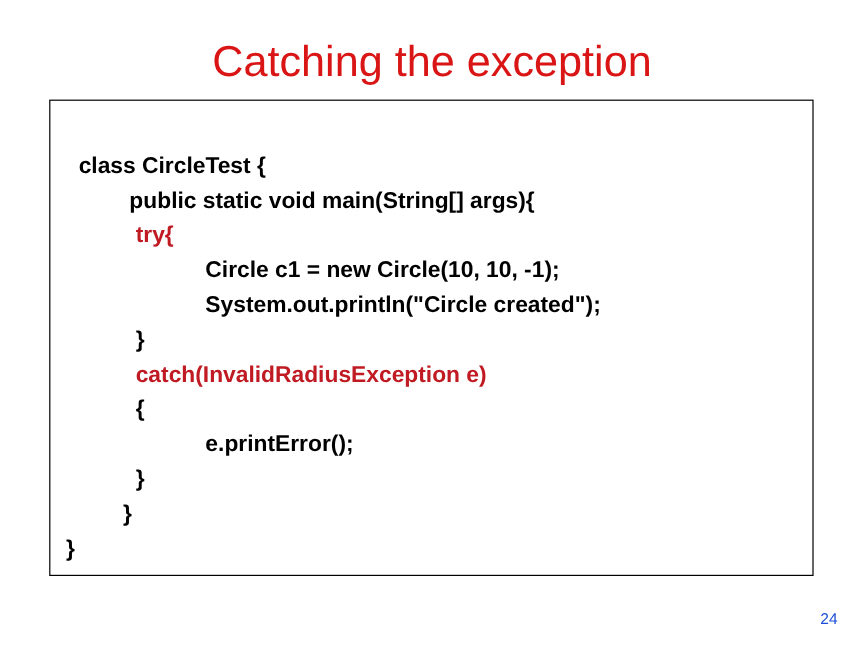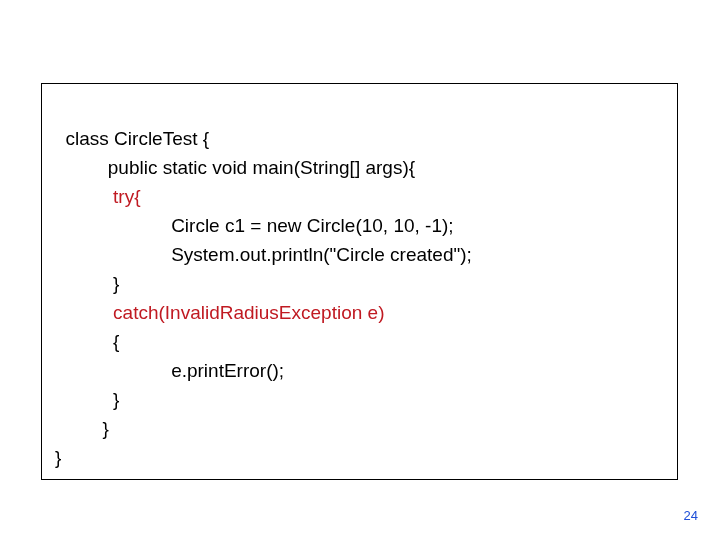--- a/index.html
+++ b/index.html
@@ -39,39 +39,41 @@
     background: #ffffff;
   }
   .code {
     margin: 0;
     padding: 40px 0 0 13px;
     font-family: "Liberation Sans", sans-serif;
     font-size: 19px;
     line-height: 29px;
     white-space: pre;
     color: var(--code-black, #000000);
+    font-weight: bold;
   }
   .code-line {
     white-space: pre;
   }
   .code-line.red {
     color: var(--code-red, #c01a22);
   }
   .page-number {
     position: absolute;
     top: 508px;
     right: 22px;
     font-size: 13px;
     color: #1d4ed8;
     font-family: "Liberation Sans", sans-serif;
   }
 </style>
 </head>
 <body>
 
 <div class="slide">
+  <h1 class="title">Catching the exception</h1>
 
   <div class="code-box">
     <pre class="code"><div class="code-line black">  class CircleTest {</div><div class="code-line black">          public static void main(String[] args){</div><div class="code-line red">           try{</div><div class="code-line black">                      Circle c1 = new Circle(10, 10, -1);</div><div class="code-line black">                      System.out.println("Circle created");</div><div class="code-line black">           }</div><div class="code-line red">           catch(InvalidRadiusException e)</div><div class="code-line black">           {</div><div class="code-line black">                      e.printError();</div><div class="code-line black">           }</div><div class="code-line black">         }</div><div class="code-line black">}</div></pre>
   </div>
 
   <div class="page-number">24</div>
 </div>
 
 </body></html>

